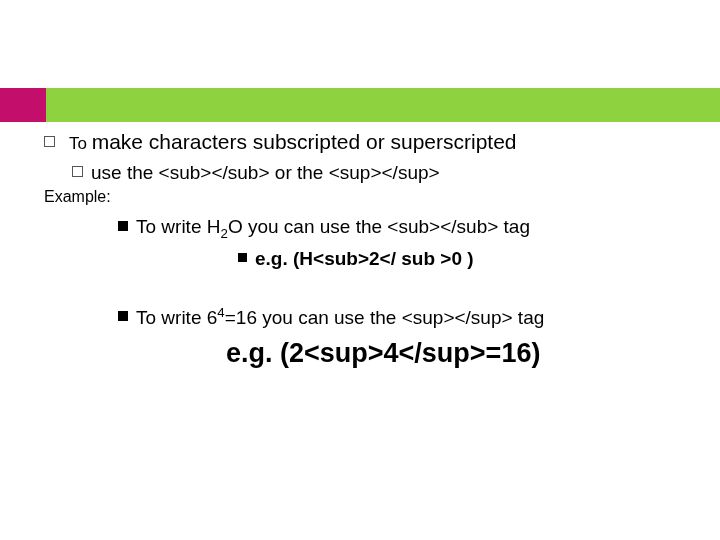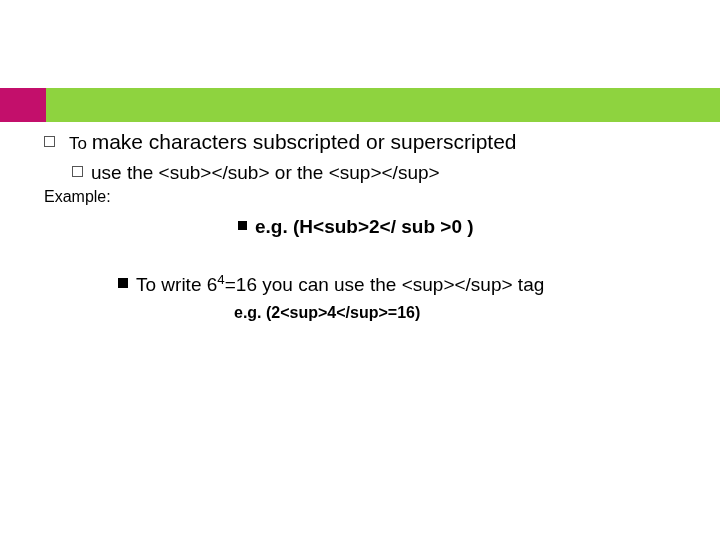--- a/index.html
+++ b/index.html
@@ -90,32 +90,38 @@
   </div>
   <div class="sub-indent">
     <div class="bullet-square"></div>
     <div>use the &lt;sub&gt;&lt;/sub&gt; or the &lt;sup&gt;&lt;/sup&gt;</div>
   </div>
 
   <div class="example-label">Example:</div>
 
   <div class="inner-list">
 
+    <div class="inner-row">
+      <div class="inner-bullet"></div>
+      <div>
+        <span>To write H</span><span class="sub">2</span><span>O  you can use the &lt;sub&gt;&lt;/sub&gt; tag</span>
+      </div>
+    </div>
     <div class="eg-row">
       <div class="eg-bullet"></div>
       <div class="eg-text">e.g. (H&lt;sub&gt;2&lt;/ sub &gt;0 )</div>
     </div>
 
     <div class="gap"></div>
 
     <div class="inner-row">
       <div class="inner-bullet"></div>
       <div>
         <span>To write 6</span><span class="sup">4</span><span>=16 you can use the &lt;sup&gt;&lt;/sup&gt; tag</span>
       </div>
     </div>
     <div class="eg-row" style="margin-left:108px;">
-      <div class="eg-text" style="font-size:16px;margin-left:8px;">e.g. (2&lt;sup&gt;4&lt;/sup&gt;=16)</div>
+      <div class="eg-text" style="font-size:27px;">e.g. (2&lt;sup&gt;4&lt;/sup&gt;=16)</div>
     </div>
 
   </div>
 
 </div>
 
 </body></html>

